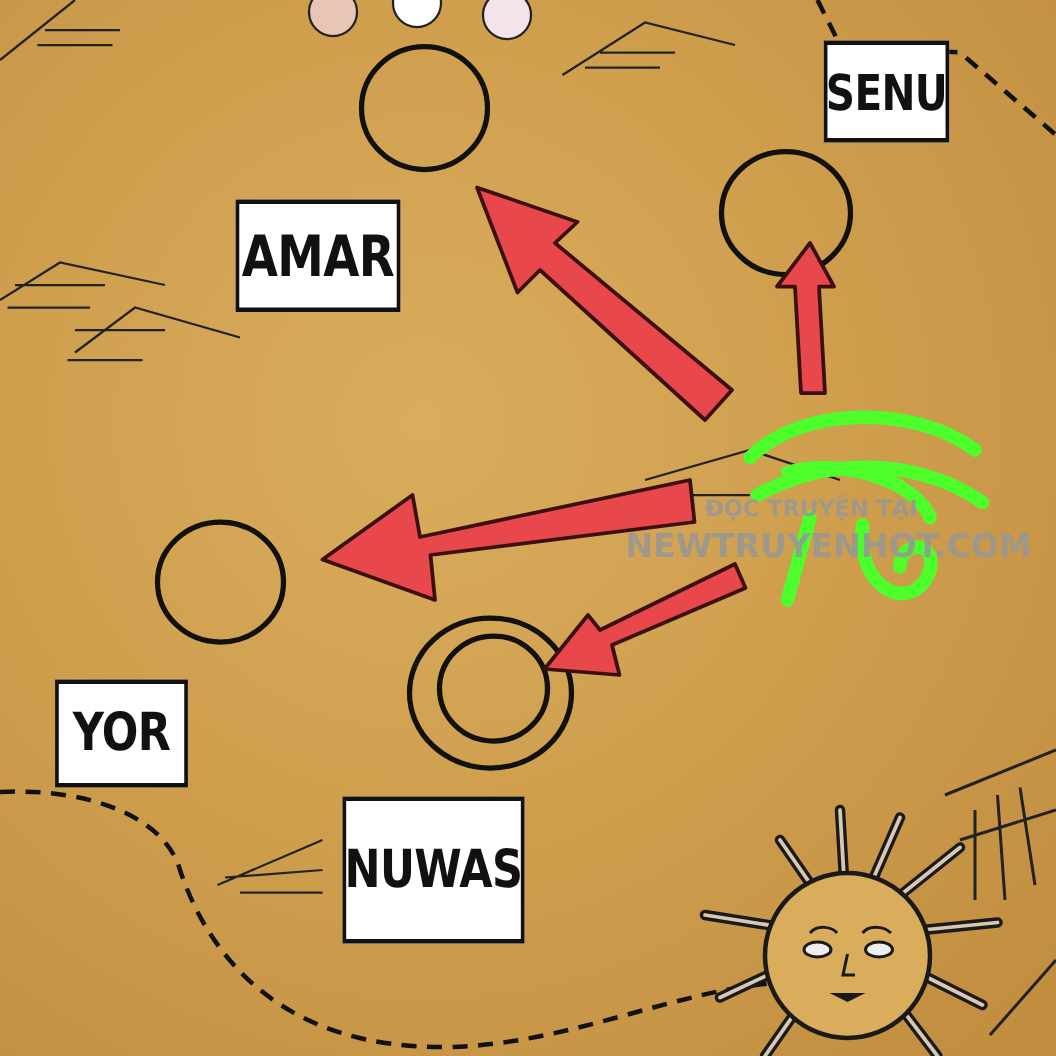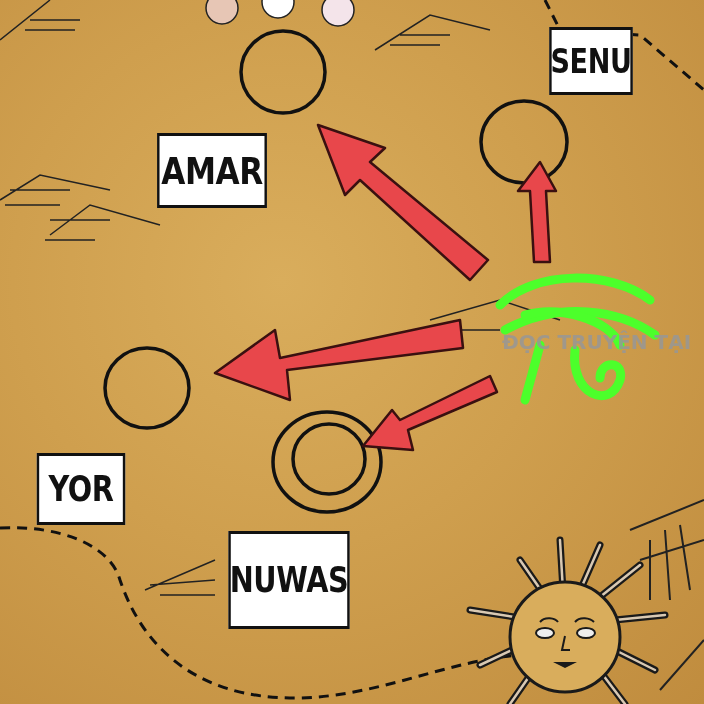--- a/index.html
+++ b/index.html
@@ -71,14 +71,15 @@
       <path d="M553 662 L577 662 L565 668 Z" fill="#1a1a1a"></path>
     </g>
     <path d="M630 530 L704 500 M640 560 L704 540 M650 540 L650 600 M665 530 L670 600 M680 525 L690 590 M660 690 L704 640" stroke="#222" stroke-width="2" fill="none"></path>
   </svg>
 
   <div class="label" style="left:145px;top:133px;width:134px;height:75px;font-size:38px;">AMAR</div>
   <div class="label" style="left:540px;top:27px;width:102px;height:68px;font-size:33px;">SENU</div>
   <div class="label" style="left:27px;top:453px;width:108px;height:72px;font-size:35px;">YOR</div>
   <div class="label" style="left:215px;top:531px;width:148px;height:98px;font-size:35px;">NUWAS</div>
 
-  <div class="watermark" style="left:470px;top:330px;font-size:20px;margin-left:32px;">ĐỌC TRUYỆN TẠI</div>
+  <div class="watermark" style="left:470px;top:330px;font-size:15px;">ĐỌC TRUYỆN TẠI</div>
+  <div class="watermark" style="left:417px;top:352px;font-size:22px;">NEWTRUYENHOT.COM</div>
 </div>
 
 </body></html>

